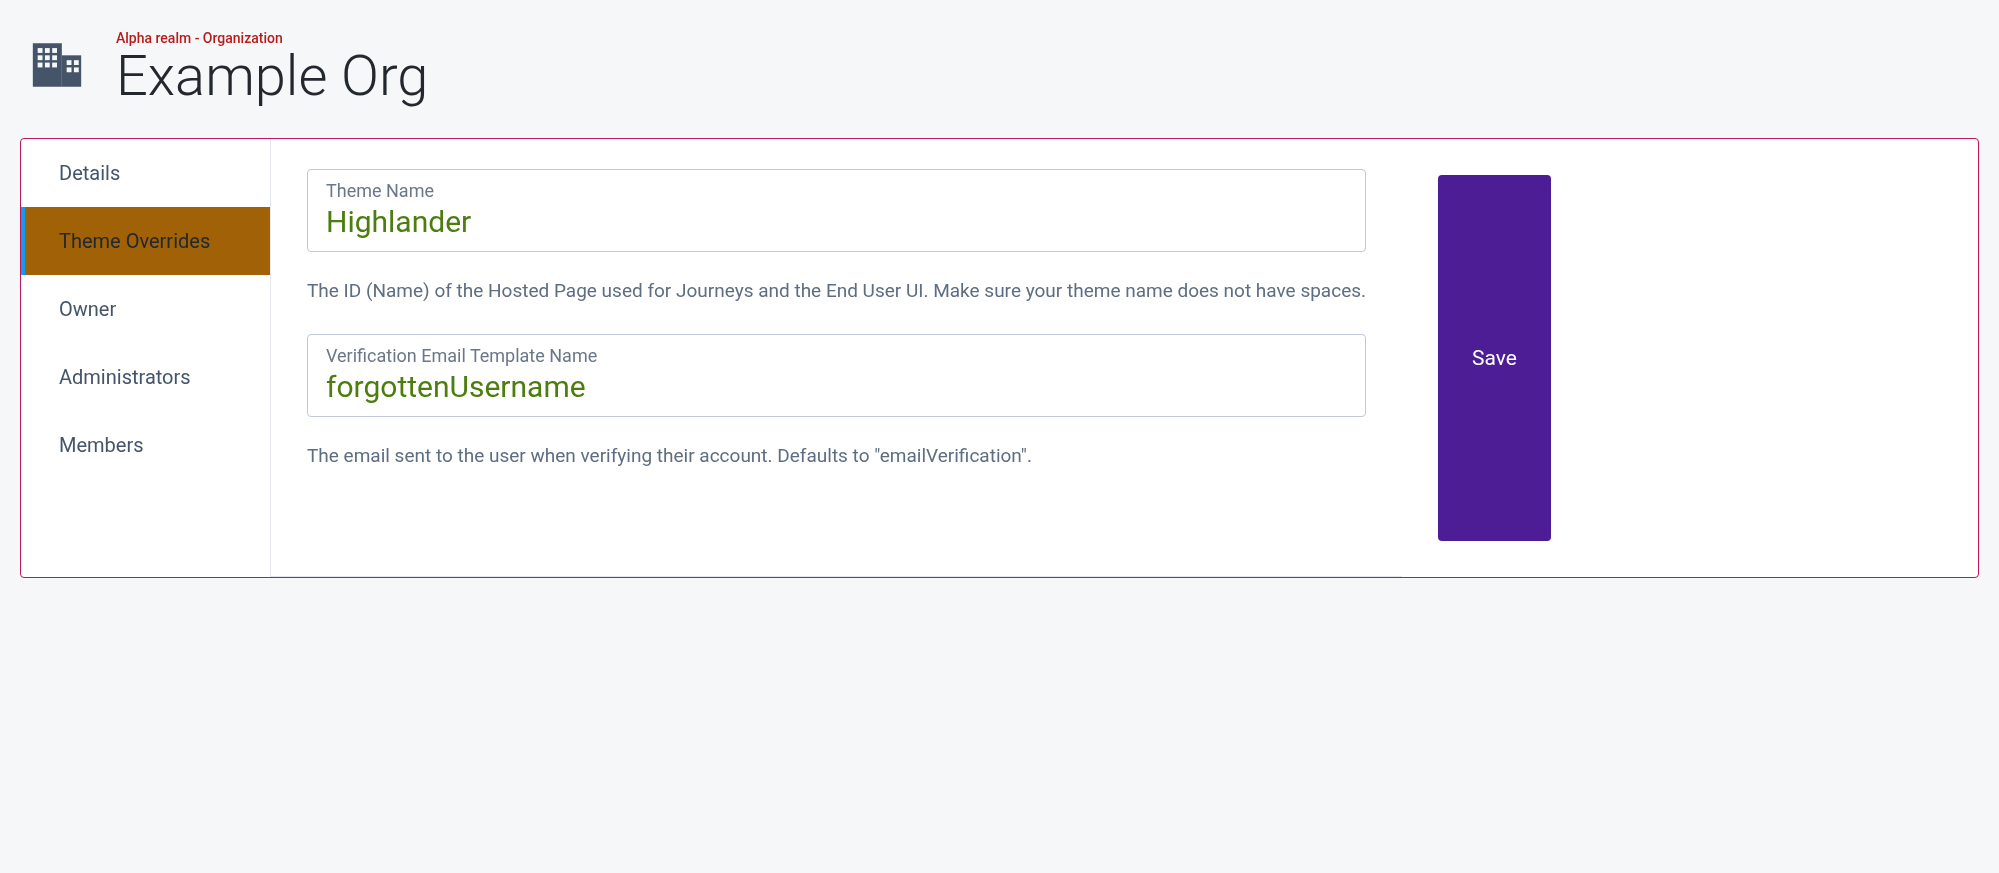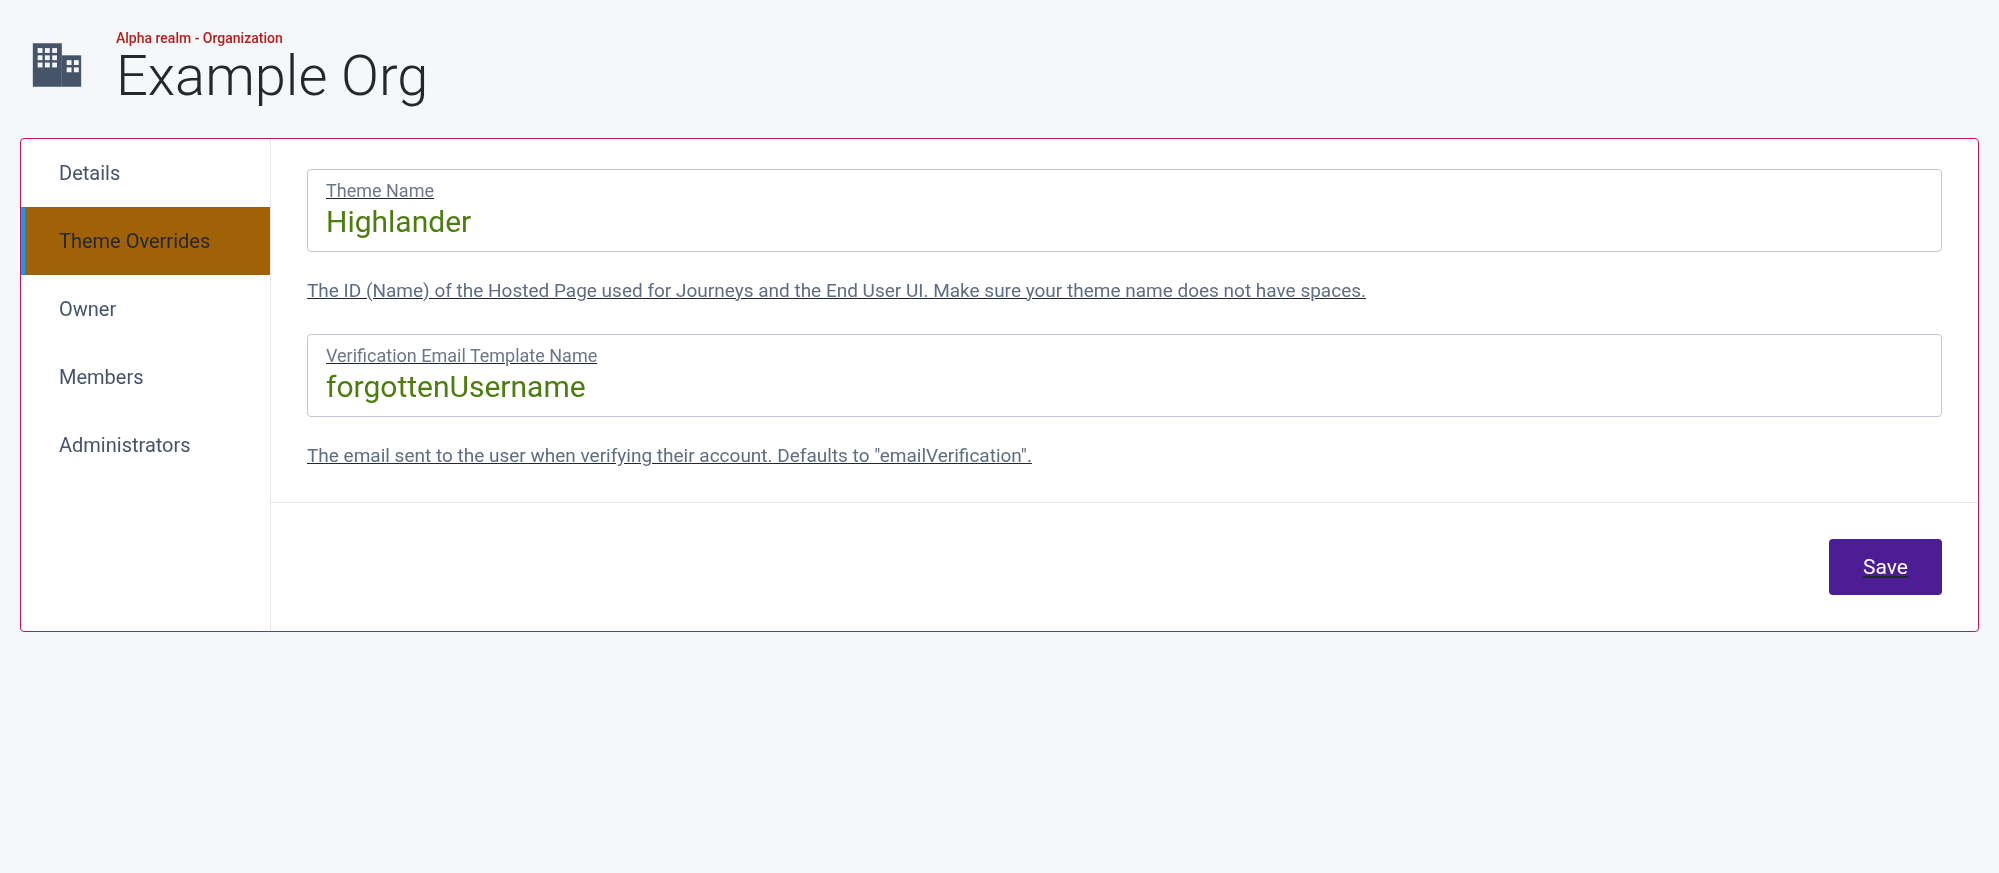--- a/index.html
+++ b/index.html
@@ -63,22 +63,21 @@
       position: absolute;
       left: 0;
       top: 0;
       bottom: 0;
       width: 4px;
       background: #109cf1;
     }
     .content {
       flex: 1;
       display: flex;
-      flex-direction: column;
-      text-decoration: underline;
+      flex-direction: row;
     }
     .form-area {
       padding: 30px 36px 20px 36px;
       border-bottom: 1px solid #e4e8ee;
     }
     .form-group {
       margin-bottom: 30px;
     }
     .form-group:last-child {
       margin-bottom: 12px;
@@ -159,24 +158,24 @@
     <div class="sidebar-item">
       <span>Details</span>
     </div>
     <div class="sidebar-item active">
       <span>Theme Overrides</span>
     </div>
     <div class="sidebar-item">
       <span>Owner</span>
     </div>
     <div class="sidebar-item">
+      <span>Administrators</span>
+    </div>
+    <div class="sidebar-item">
       <span>Members</span>
-    </div>
-    <div class="sidebar-item">
-      <span>Administrators</span>
     </div>
   </nav>
 
   <div class="content">
     <div class="form-area">
 
       <div class="form-group">
         <div class="input-wrapper">
           <label class="input-label">Theme Name</label>
           <input type="text" class="input-field" value="Highlander" style="">

